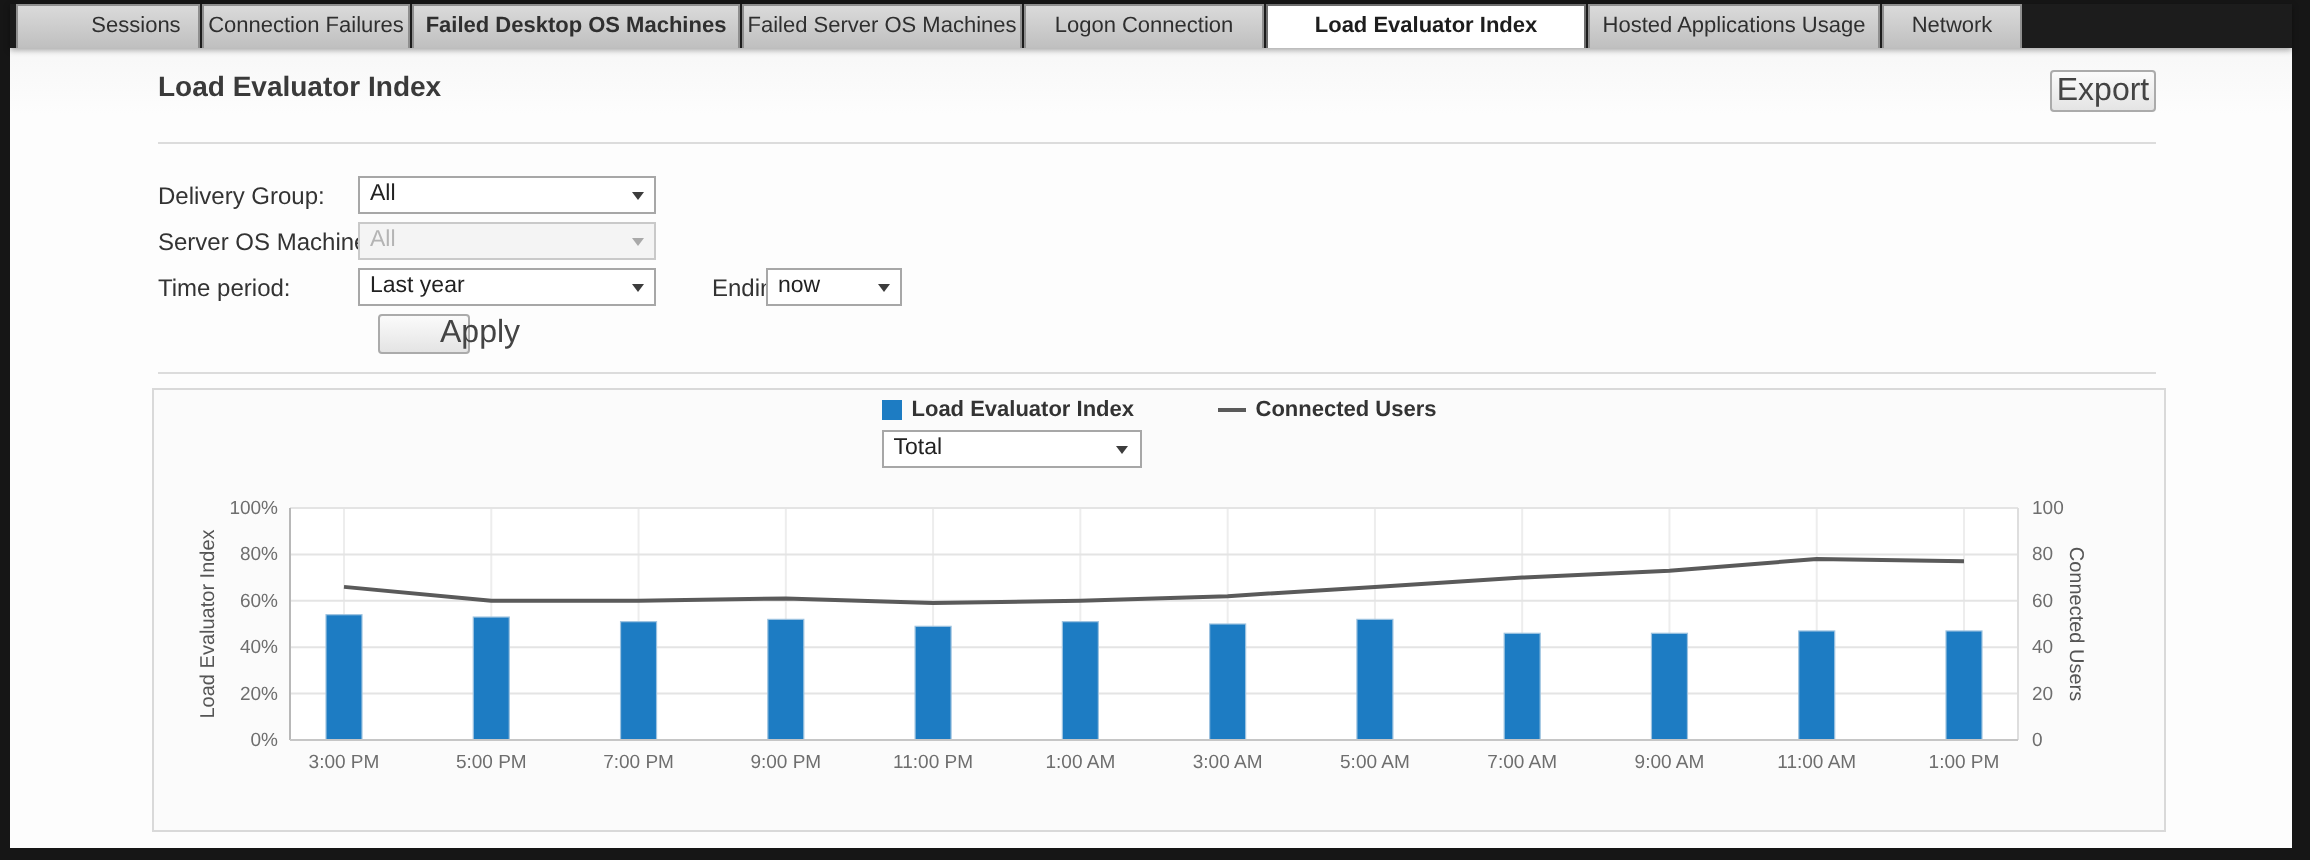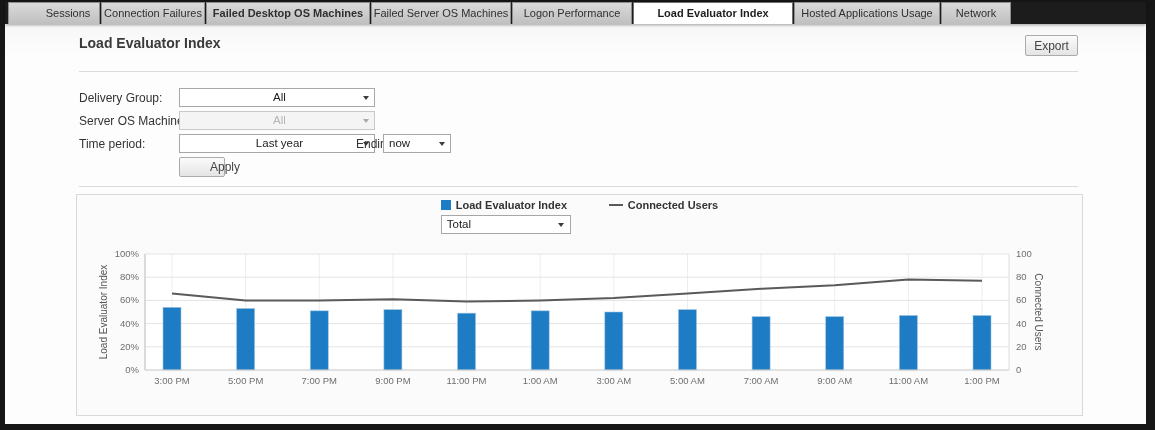--- a/index.html
+++ b/index.html
@@ -20,38 +20,38 @@
   .tab:nth-child(3){ width:164px;font-weight:bold; }
   .tab:nth-child(4){ width:140px; }
   .tab:nth-child(5){ width:120px; }
   .tab:nth-child(6){ width:160px; }
   .tab:nth-child(7){ width:146px; }
   .tab:nth-child(8){ width:70px; }
   .tab.active { background:#ffffff; font-weight:bold; color:#1d1d1d; border-color:#6e6e6e; }
 
   
   .page-title { position:absolute; left:74px; top:33px; font-size:14px; font-weight:bold; color:#3a3a3a; }
-  .btn { font-family:"Liberation Sans", sans-serif; font-size:12px; color:#444;
+  .btn { font-family:"Liberation Sans", sans-serif; font-size:16px; color:#444;
          background:linear-gradient(#fbfbfb,#e4e4e4); border:1px solid #ababab; border-radius:2px;
-         text-align:center; cursor:pointer; }
+         text-align:center; cursor:pointer;margin-left:10px; }
   .export-btn { position:absolute; right:68px; top:33px; width:53px; height:21px; }
   .sep { position:absolute; left:74px; right:68px; height:1px; background:#dcdcdc; }
   .sep1 { top:69px; } .sep2 { top:184px; }
 
   
   .flabel { position:absolute; left:74px; font-size:12px; color:#333; }
   .dd { position:absolute; height:19px; background:#fff; border:1px solid #a7a7a7;
         font-size:11.5px; color:#222; line-height:17px; padding-left:5px; cursor:pointer; }
   .dd .arr { position:absolute; right:0; top:0; width:17px; height:17px; display:flex;
              align-items:center; justify-content:center; }
   .dd .arr::after { content:""; width:0; height:0; border-left:3.5px solid transparent;
                     border-right:3.5px solid transparent; border-top:4px solid #3c3c3c; }
   .dd.disabled { background:#f4f4f4; color:#b4b4b4; border-color:#c9c9c9; cursor:default; }
   .dd.disabled .arr::after { border-top-color:#a9a9a9; }
-  .dd-main { left:174px; width:196px;text-align:center; }
+  .dd-main { left:174px; width:149px; }
   .row1 { top:86px; } .row2 { top:109px; } .row3 { top:132px; }
   .flabel.row1 { top:89px; } .flabel.row2 { top:112px; } .flabel.row3 { top:135px; }
   .ending-label { left:351px !important; }
   .dd-ending { left:378px; width:68px; }
   .apply-btn { position:absolute; left:174px; top:155px; width:46px; height:20px;padding-left:30px; }
 
   
   .chart-card { position:absolute; left:71px; top:192px; width:1007px; height:222px;
                 border:1px solid #d9d9d9; background:#fbfbfb; }
   .legend-row { position:absolute; left:0; top:4px; width:100%; display:flex;
@@ -65,21 +65,21 @@
 </head>
 <body>
 
 <div class="page">
 
   <div class="tabbar">
     <div class="tab">Sessions</div>
     <div class="tab">Connection Failures</div>
     <div class="tab">Failed Desktop OS Machines</div>
     <div class="tab">Failed Server OS Machines</div>
-    <div class="tab">Logon Performance</div>
+    <div class="tab">Logon Connection</div>
     <div class="tab active">Load Evaluator Index</div>
     <div class="tab">Hosted Applications Usage</div>
     <div class="tab">Network</div>
   </div>
 
   <div class="page-title">Load Evaluator Index</div>
   <button class="btn export-btn">Export</button>
   <div class="sep sep1"></div>
 
   <div class="flabel row1">Delivery Group:</div>

